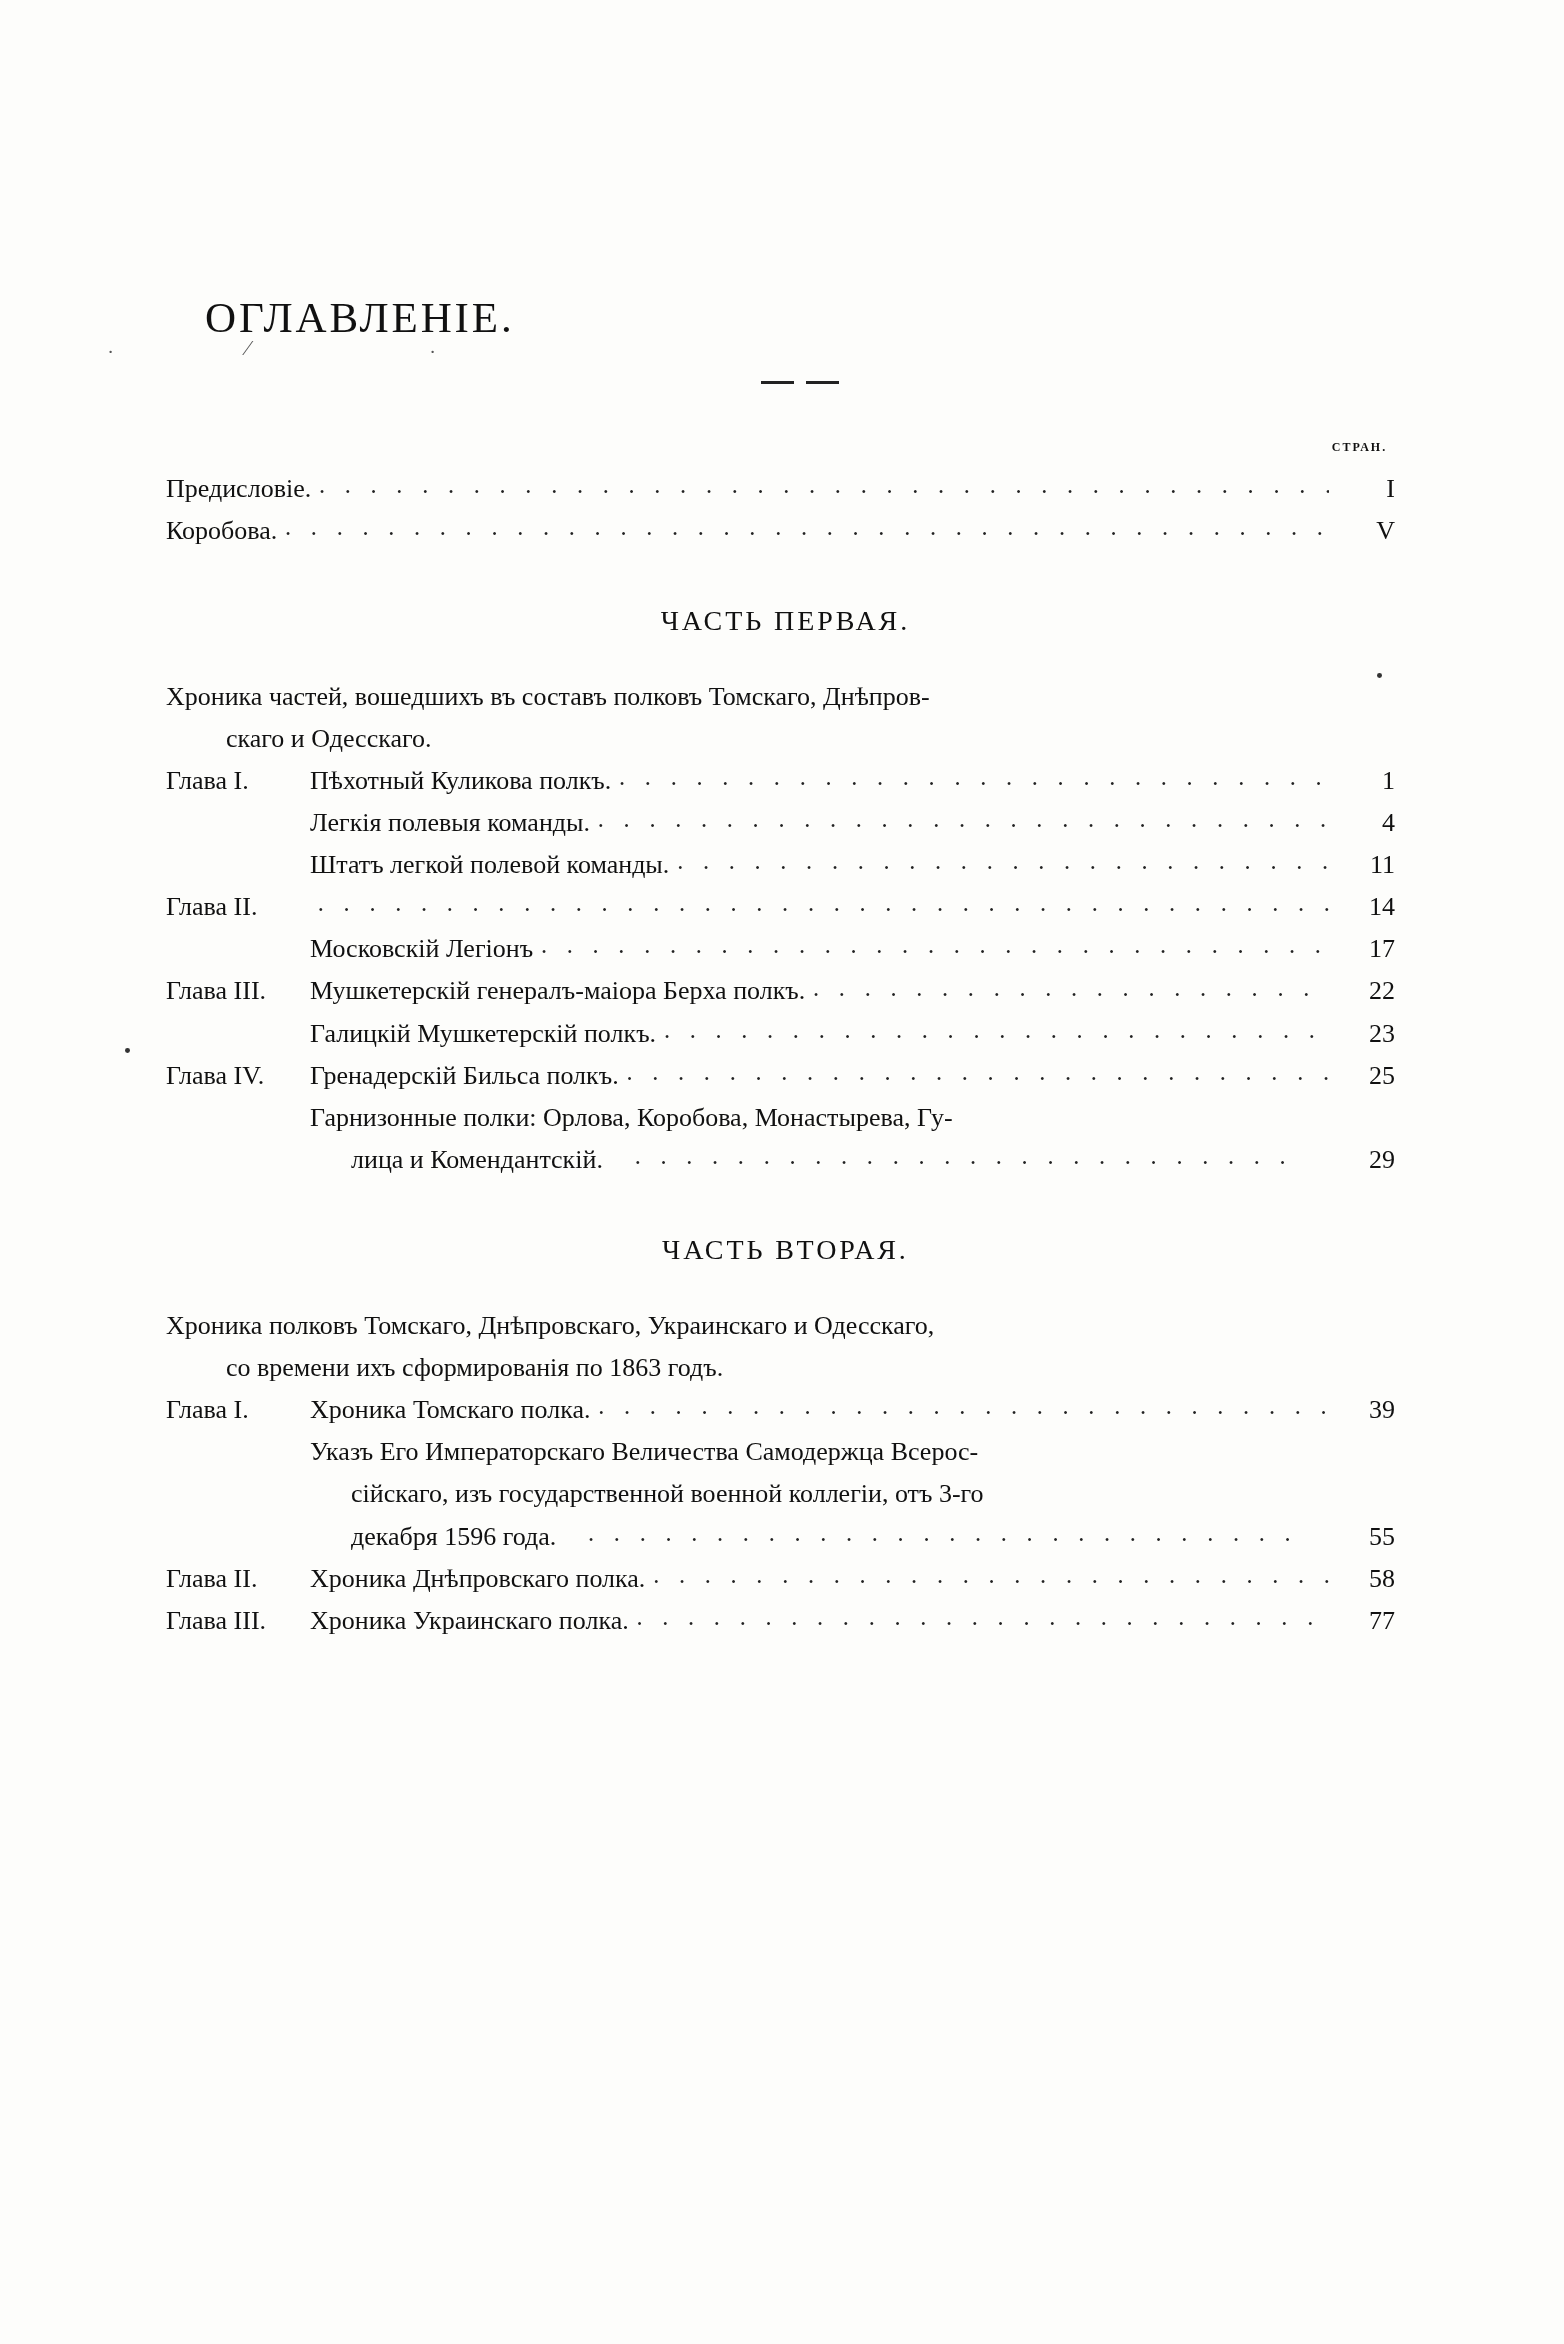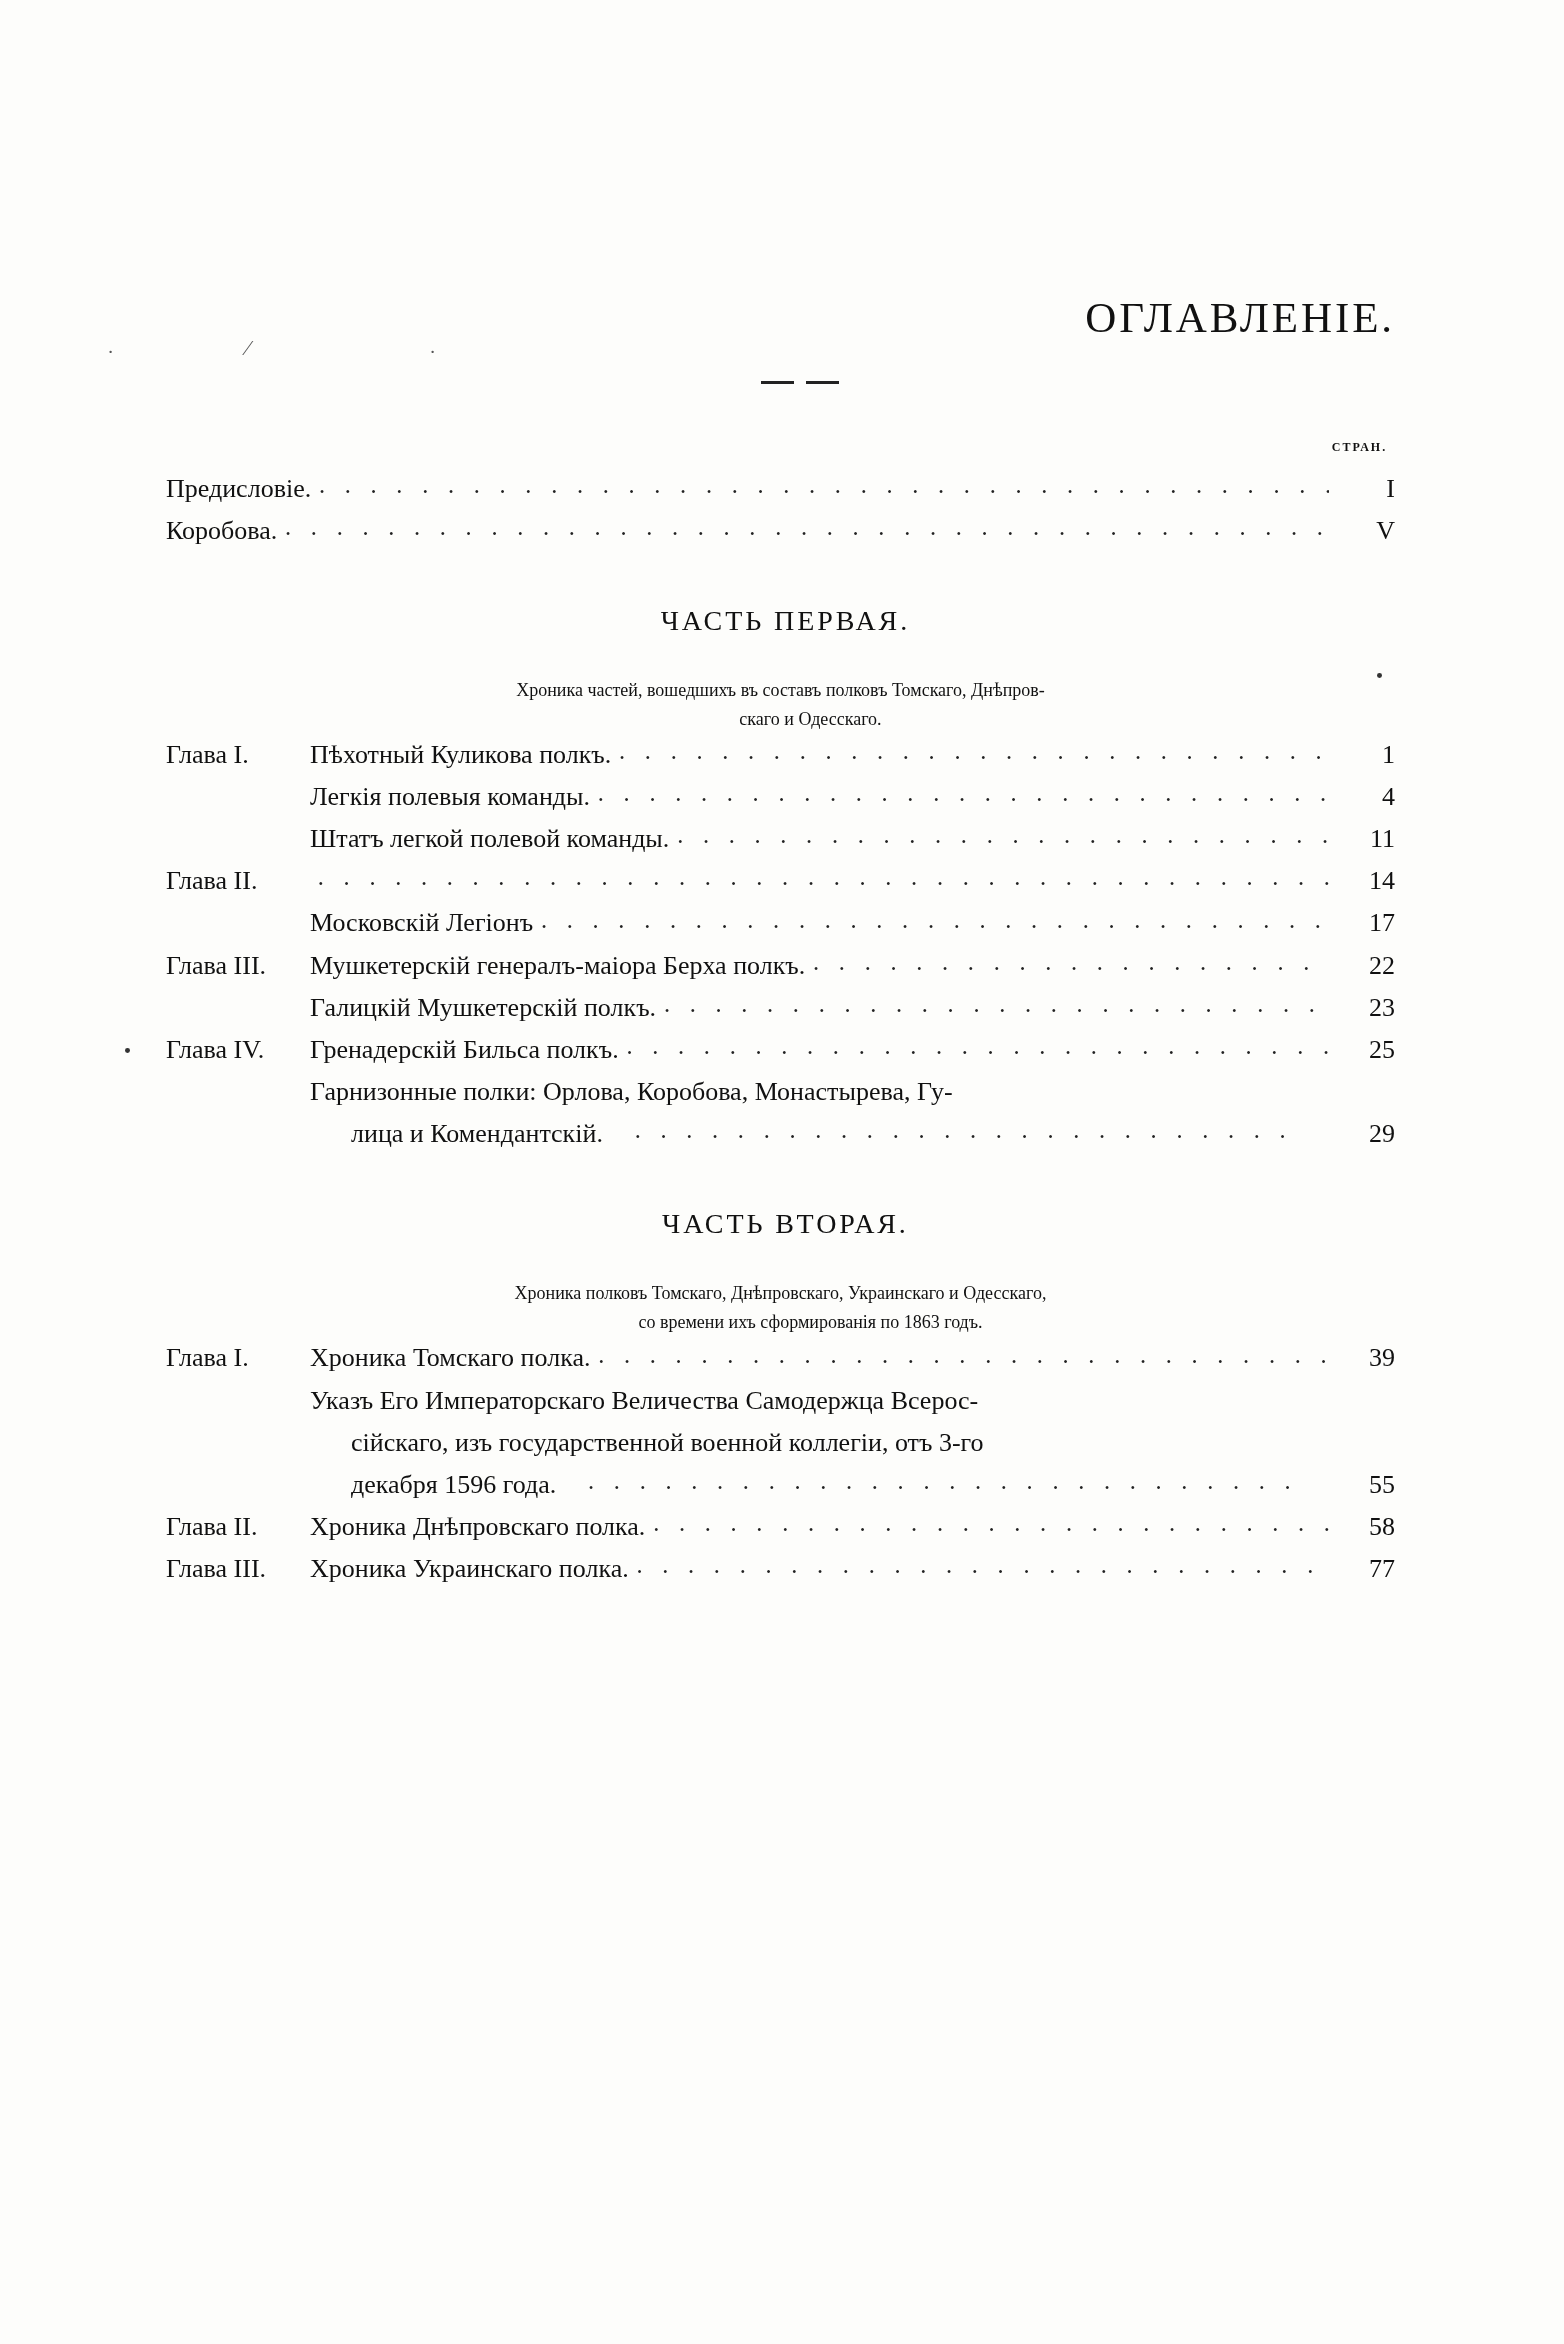--- a/index.html
+++ b/index.html
@@ -22,21 +22,21 @@
     height: 2344px;
     background: #fdfdfb;
   }
   .content {
     position: absolute;
     left: 166px;
     top: 293px;
     width: 1229px;
   }
   .main-title {
-    text-align: right;
+    text-align: left;
     font-size: 43px;
     letter-spacing: 2.9px;
     font-weight: normal;
     margin: 0 0 9.8px 0;
     padding-left: 39px;
   }
   .rule {
     text-align: center;
     margin: 21.5px 0 43px 0;
     padding-left: 39px;
@@ -88,24 +88,23 @@
     font-size: 26px;
   }
   .chapter-col {
     display: inline-block;
     width: 144px;
     flex: 0 0 144px;
   }
   .indent-1 { padding-left: 144px; }
   .indent-2 { padding-left: 185px; gap: 24px; }
   .para {
-    font-size: 18px;
+    font-size: 26px;
     line-height: 1.62;
     margin-top: 5.9px;
-    text-align: center;
   }
   .para .l2 {
     padding-left: 60px;
     display: block;
   }
   .part-head {
     text-align: center;
     font-size: 28px;
     letter-spacing: 2.9px;
     margin: 53px 0 39px 0;

